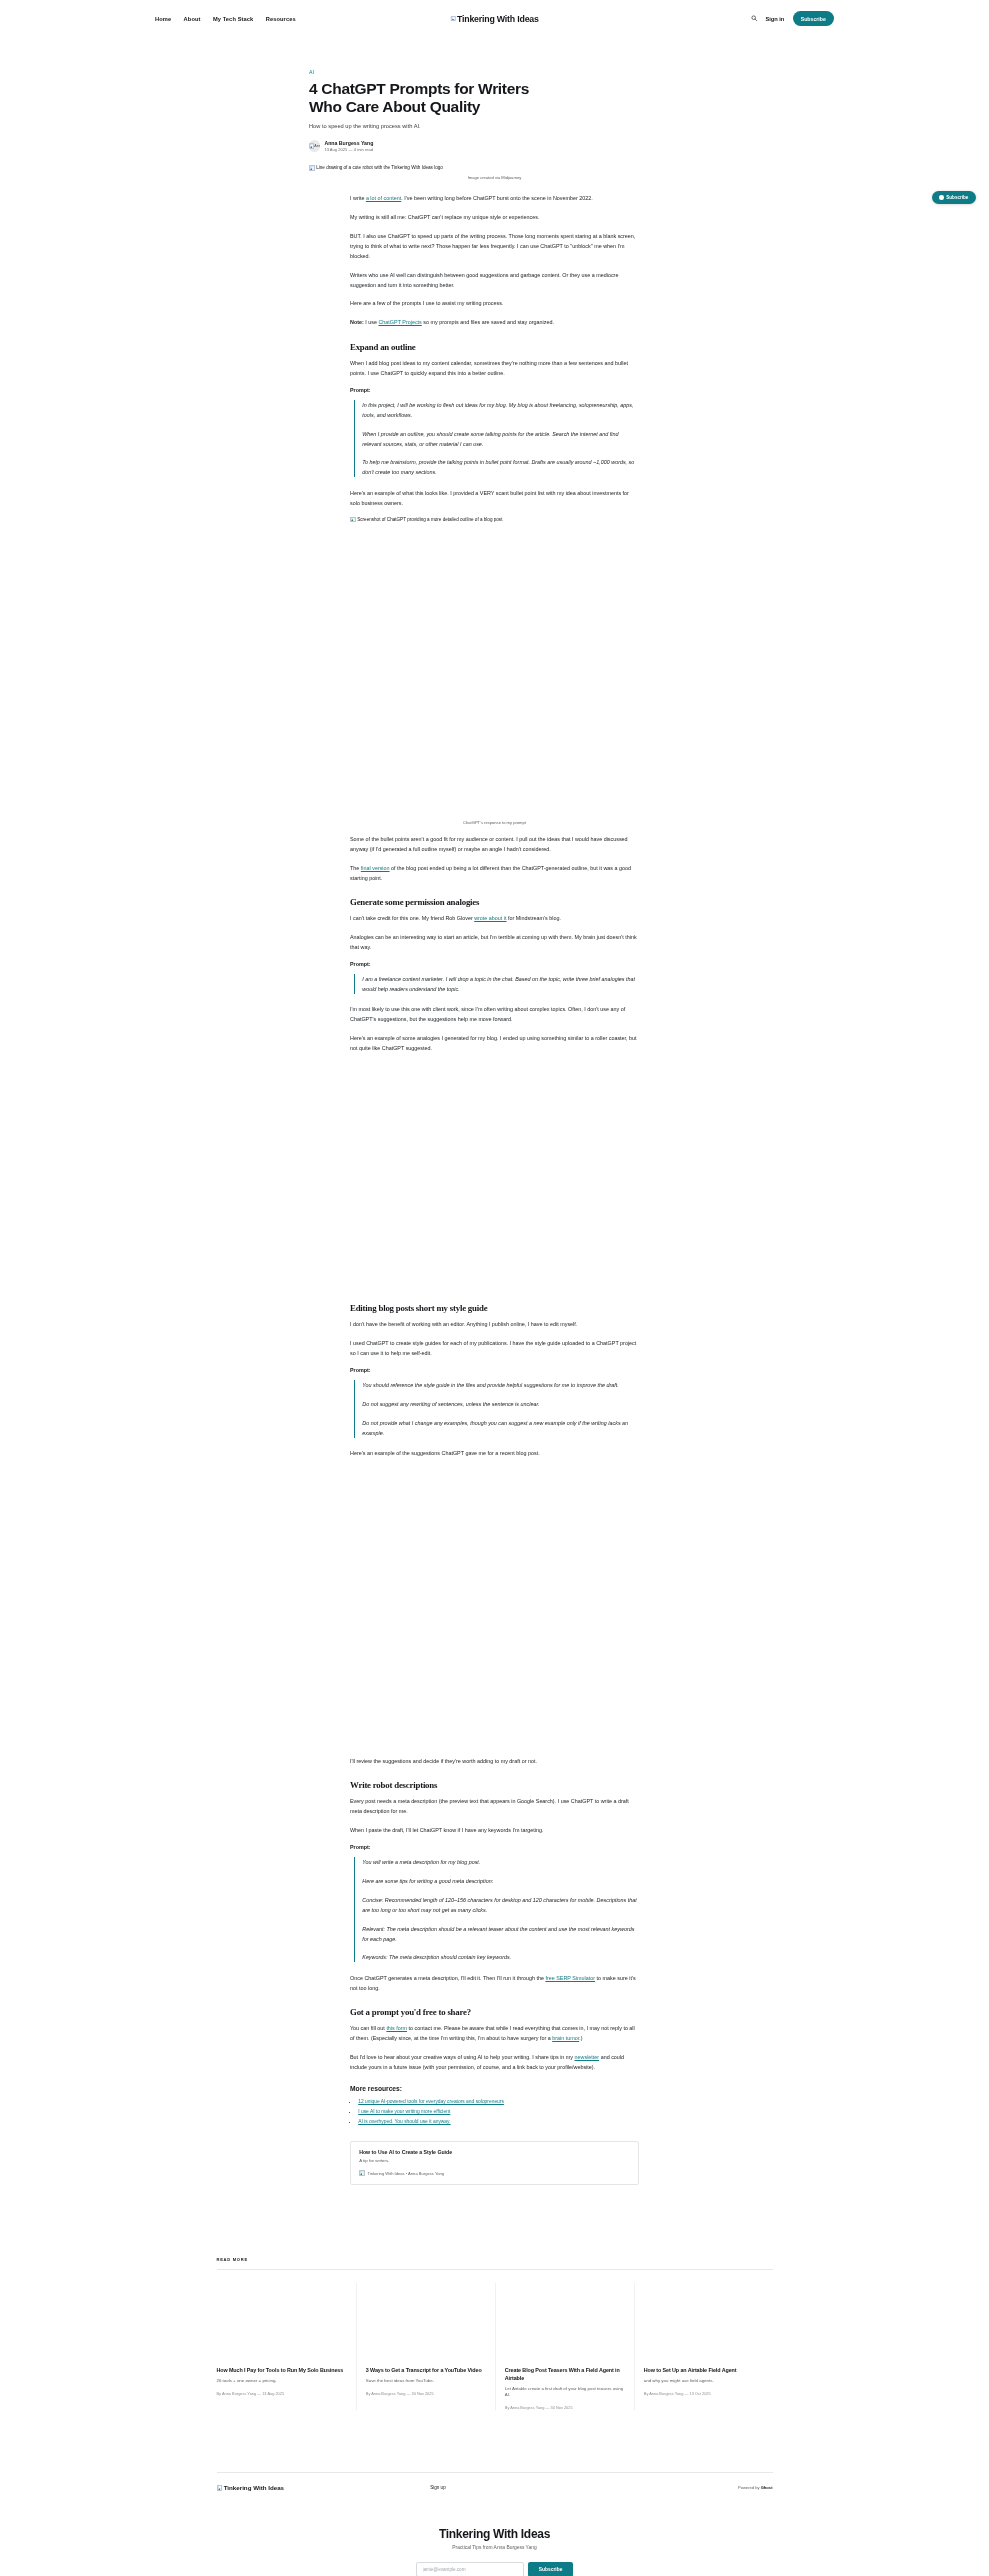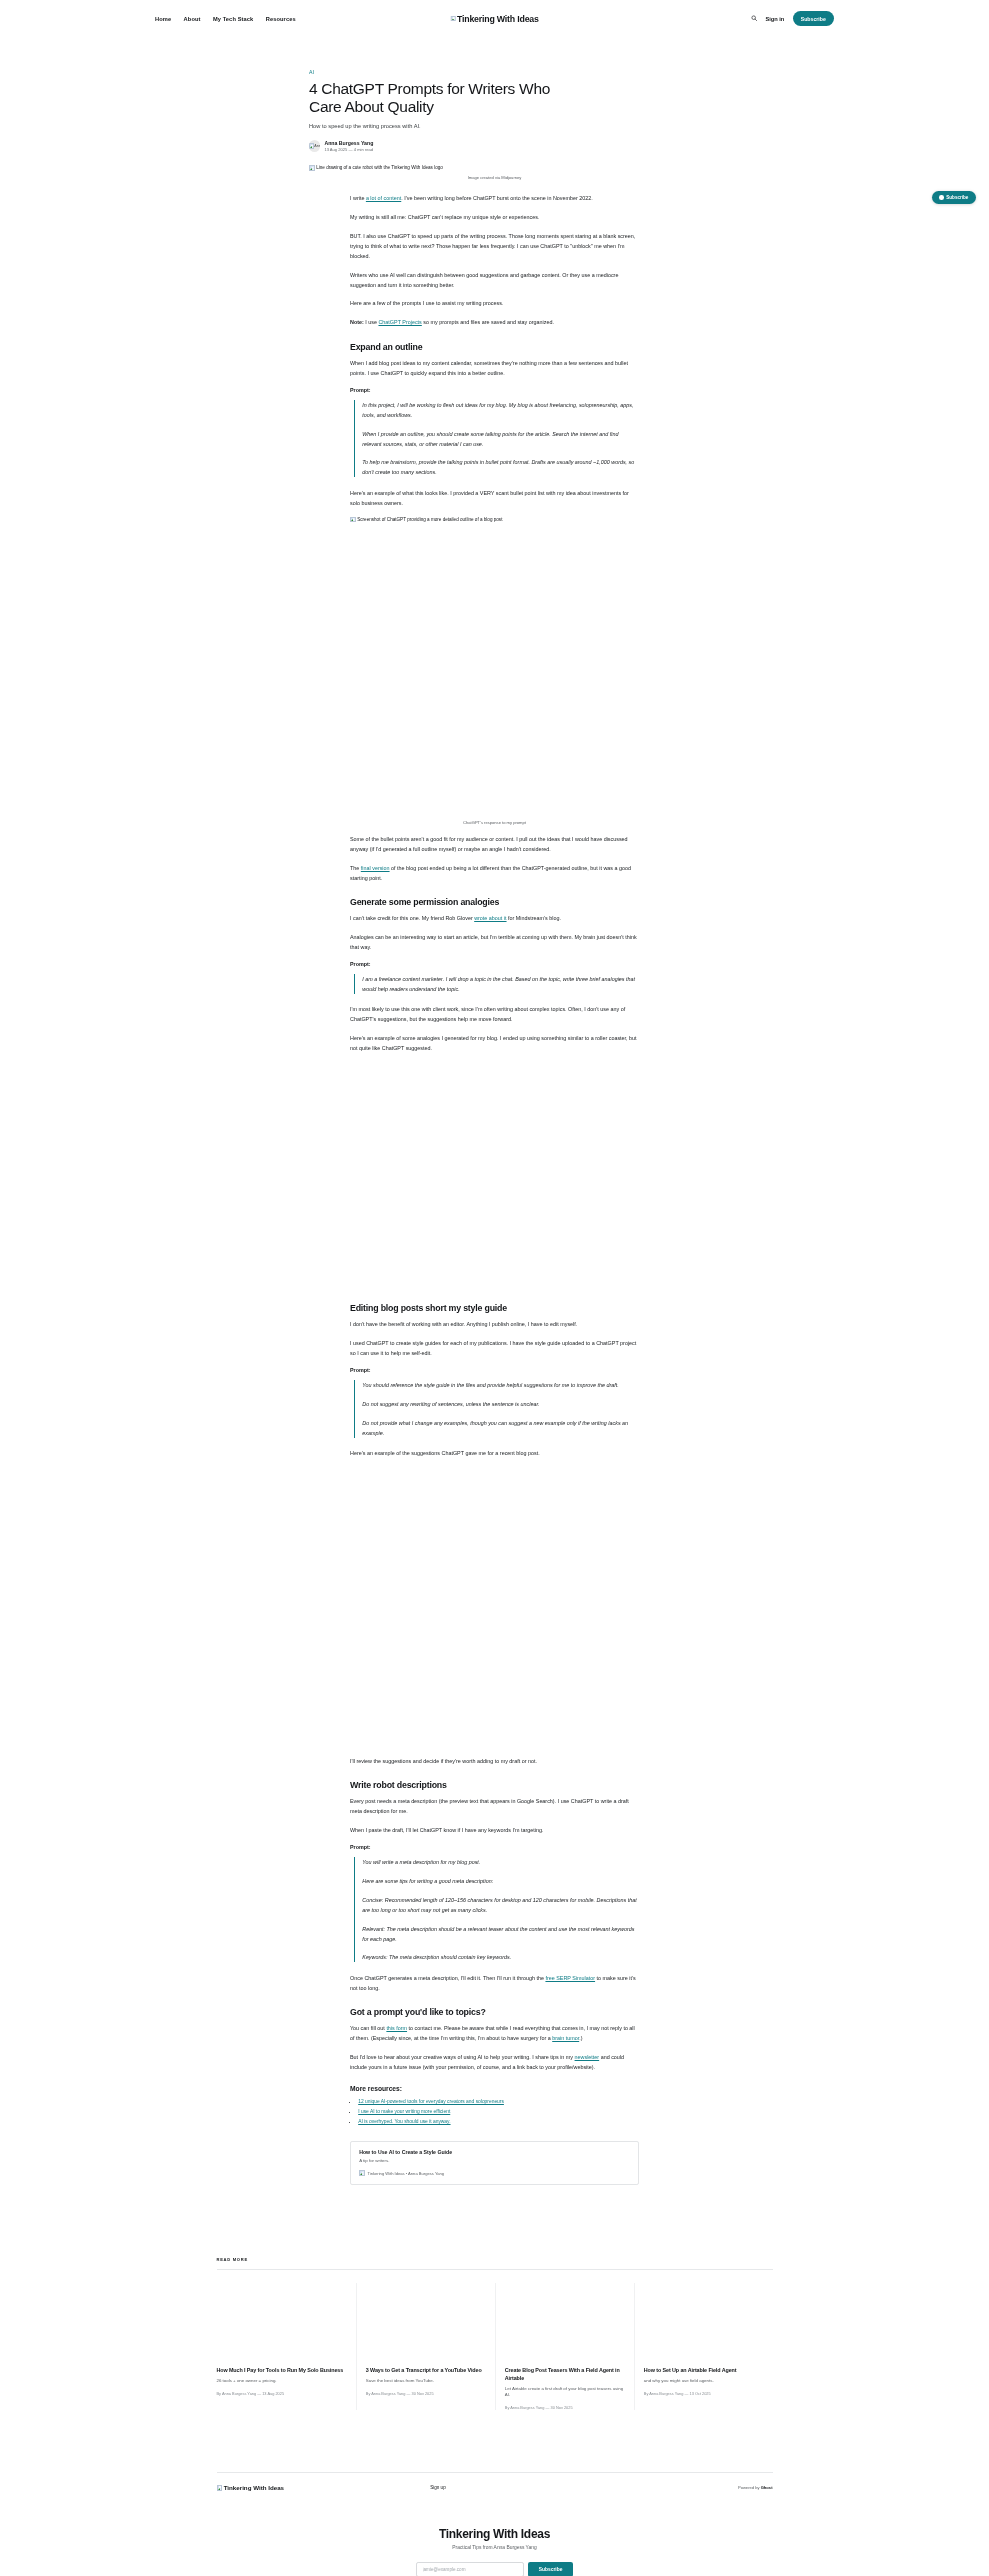--- a/index.html
+++ b/index.html
@@ -119,21 +119,21 @@
     font-size: 5.2px;
     color: #0e7c86;
     text-decoration: none;
     letter-spacing: 0.1px;
     display: inline-block;
     margin-bottom: 5.2px;
   }
   .post-title {
     font-size: 15.5px;
     line-height: 1.18;
-    font-weight: 400;
+    font-weight: 700;
     letter-spacing: -0.3px;
     margin-bottom: 6.2px;
     max-width: 242px;
   }
   .post-excerpt {
     font-size: 5.7px;
     color: #3c4043;
     margin-bottom: 11.3px;
   }
   .byline {
@@ -174,20 +174,21 @@
     font-size: 5.4px;
     line-height: 1.85;
     color: #1b1e21;
     margin-bottom: 8.8px;
   }
   .body-col h2 {
     font-size: 8.8px;
     font-weight: 700;
     letter-spacing: -0.2px;
     margin: 14.4px 0 6.2px;
+    font-family: Liberation Serif, serif;
   }
   .body-col h3 {
     font-size: 6.7px;
     font-weight: 700;
     margin: 12.4px 0 5.2px;
   }
   .prompt-label {
     font-size: 5.4px;
     font-weight: 700;
     margin-bottom: 7.2px;
@@ -477,21 +478,21 @@
       <p>You will write a meta description for my blog post.</p>
       <p>Here are some tips for writing a good meta description:</p>
       <p>Concise: Recommended length of 120–156 characters for desktop and 120 characters for mobile. Descriptions that are too long or too short may not get as many clicks.</p>
       <p>Relevant: The meta description should be a relevant teaser about the content and use the most relevant keywords for each page.</p>
       <p>Keywords: The meta description should contain key keywords.</p>
     </blockquote>
     <p>
       <span>Once ChatGPT generates a meta description, I'll edit it. Then I'll run it through the </span><a href="#">free SERP Simulator</a><span> to make sure it's not too long.</span>
     </p>
 
-    <h2>Got a prompt you'd like to topics?</h2>
+    <h2>Got a prompt you'd free to share?</h2>
     <p>
       <span>You can fill out </span><a href="#">this form</a><span> to contact me. Please be aware that while I read everything that comes in, I may not reply to all of them. (Especially since, at the time I'm writing this, I'm about to have surgery for a </span><a href="#">brain tumor</a><span>.)</span>
     </p>
     <p>
       <span>But I'd love to hear about your creative ways of using AI to help your writing. I share tips in my </span><a href="#">newsletter</a><span> and could include yours in a future issue (with your permission, of course, and a link back to your profile/website).</span>
     </p>
 
     <h3>More resources:</h3>
     <ul class="res-list">
       <li><a href="#">12 unique AI-powered tools for everyday creators and solopreneurs</a></li>

